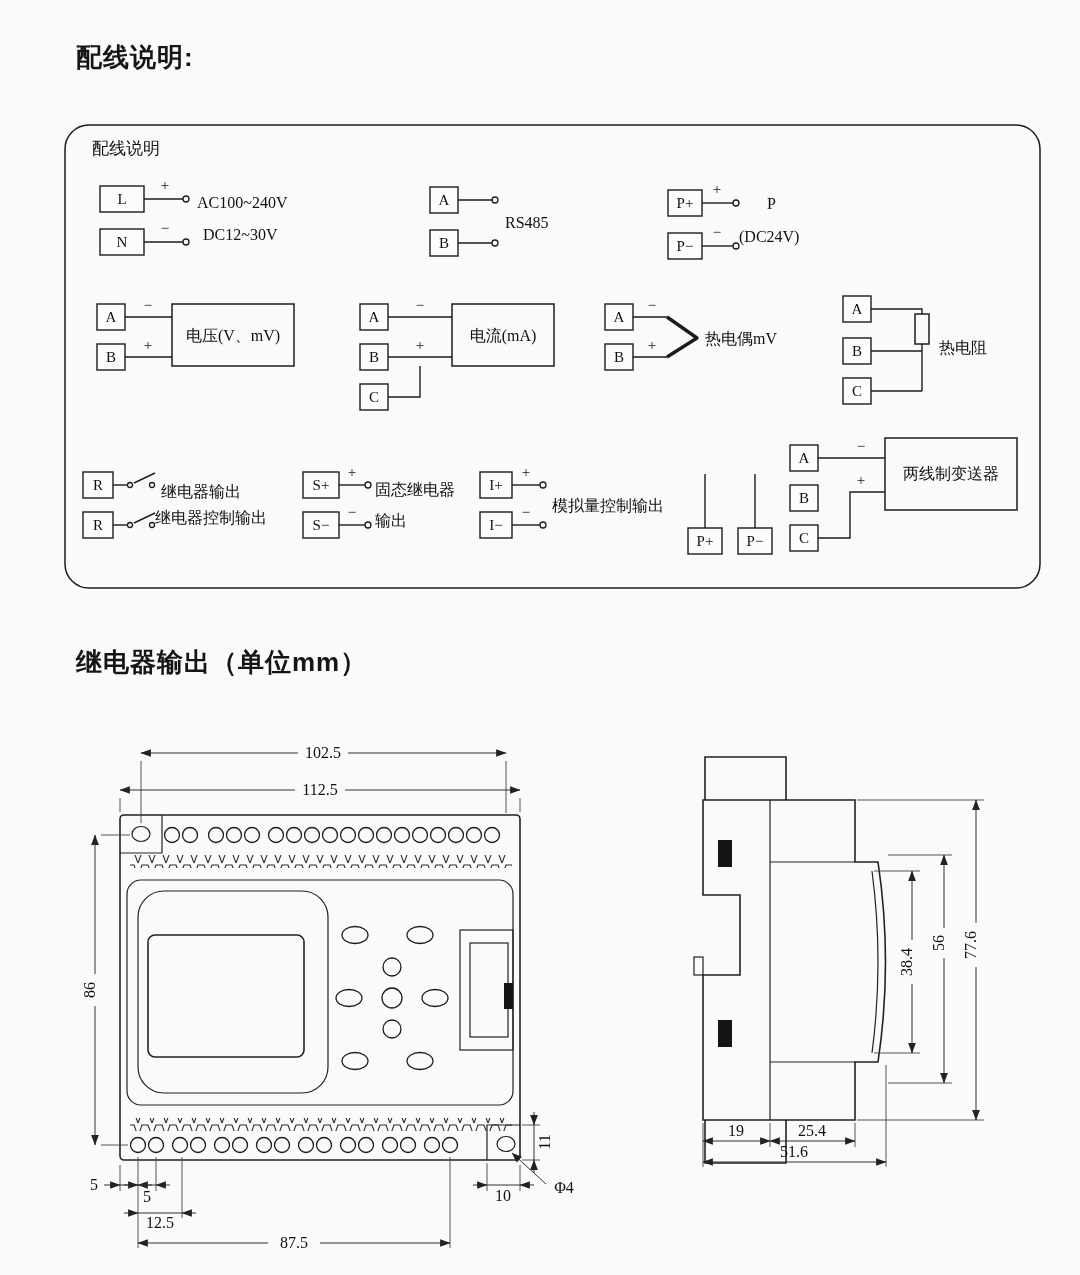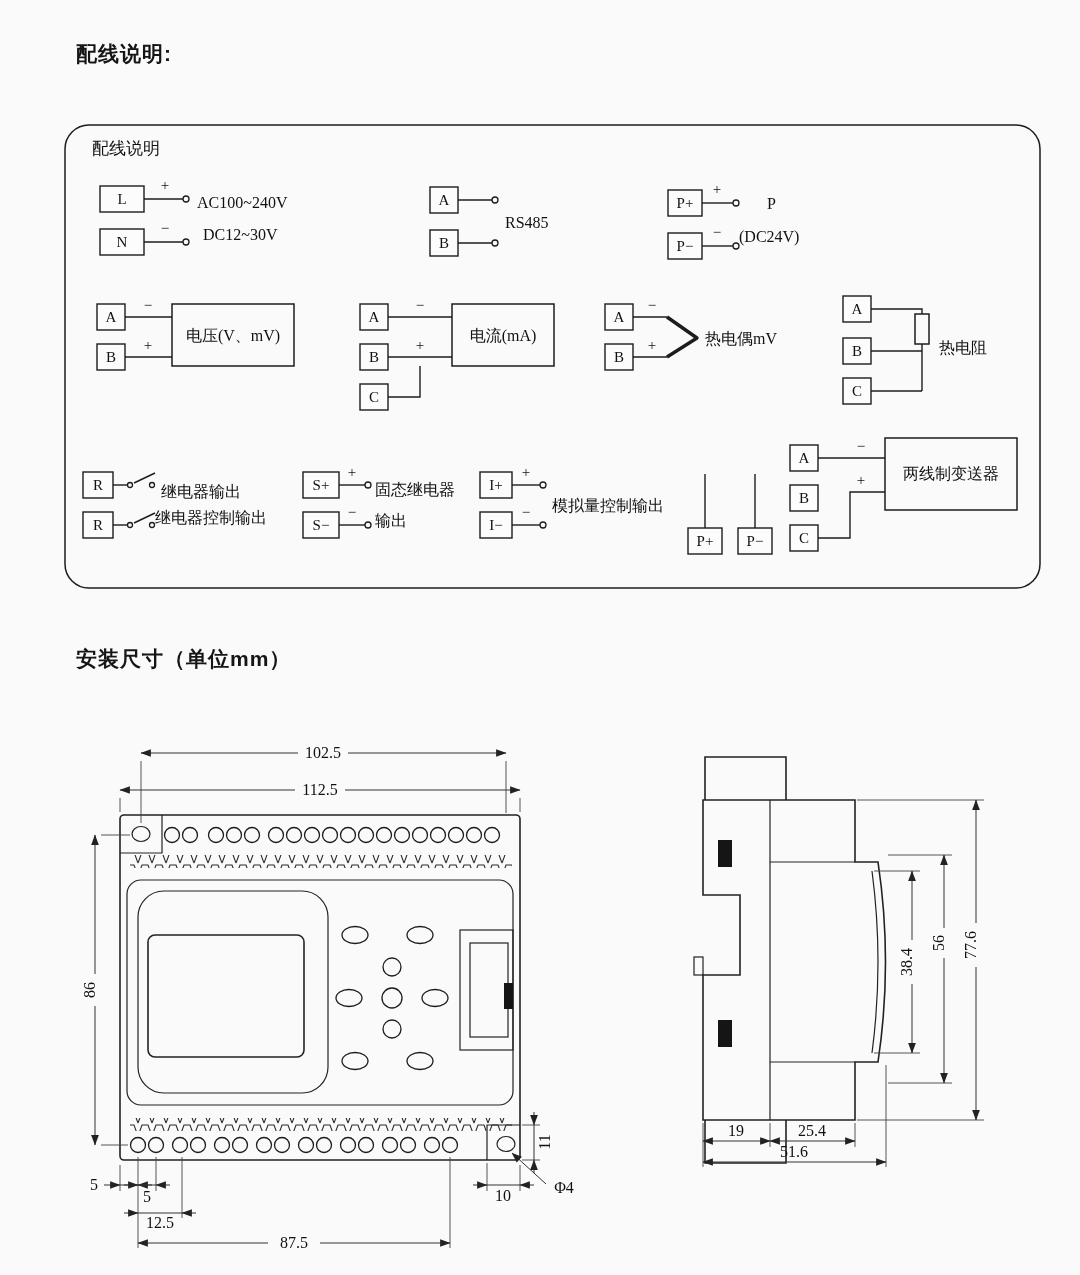--- a/index.html
+++ b/index.html
@@ -4,21 +4,21 @@
 <style>
   html,body { margin:0; padding:0; }
   body {
     width:1080px; height:1275px; position:relative;
     background:#fafafa;
     font-family:"Liberation Serif","DejaVu Serif",serif;
   }
   .h1 {
     position:absolute;
     font-family:"Liberation Sans","DejaVu Sans",sans-serif;
-    font-weight:700; font-size:21px; color:#151515; letter-spacing:1px;
+    font-weight:700; font-size:26px; color:#151515; letter-spacing:1px;
     white-space:nowrap;
   }
   #t1 { left:76px; top:40px; }
   #t2 { left:76px; top:645px; }
   svg { position:absolute; overflow:visible; }
   #wiringSvg { left:55px; top:120px; }
   #dimsSvg   { left:40px; top:695px; }
 
   svg text { font-family:"Liberation Serif","DejaVu Serif",serif; fill:#111; }
   .tl   { font-size:15px; text-anchor:middle; }
@@ -36,21 +36,21 @@
   .dim  { stroke:#333; stroke-width:1; fill:none; }
   .ext  { stroke:#444; stroke-width:0.9; fill:none; }
   .dimlab { font-size:16px; text-anchor:middle; }
   .bg   { fill:#fafafa; stroke:none; }
   .blk  { fill:#151515; stroke:none; }
 </style>
 </head>
 <body>
 
 <div class="h1" id="t1">配线说明:</div>
-<div class="h1" id="t2">安装尺寸（单位mm）</div>
+<div class="h1" id="t2">继电器输出（单位mm）</div>
 
 <svg id="wiringSvg" width="990" height="478" viewBox="0 0 990 478">
   <rect class="box" x="10" y="5" width="975" height="463" rx="24"></rect>
   <text class="t17" x="37" y="34">配线说明</text>
 
   <g>
     <rect class="tb" x="45" y="66" width="44" height="26"></rect>
     <text class="tl" x="67" y="84">L</text>
     <line class="w" x1="89" y1="79" x2="128" y2="79"></line>
     <circle class="node" cx="131" cy="79" r="3"></circle>

